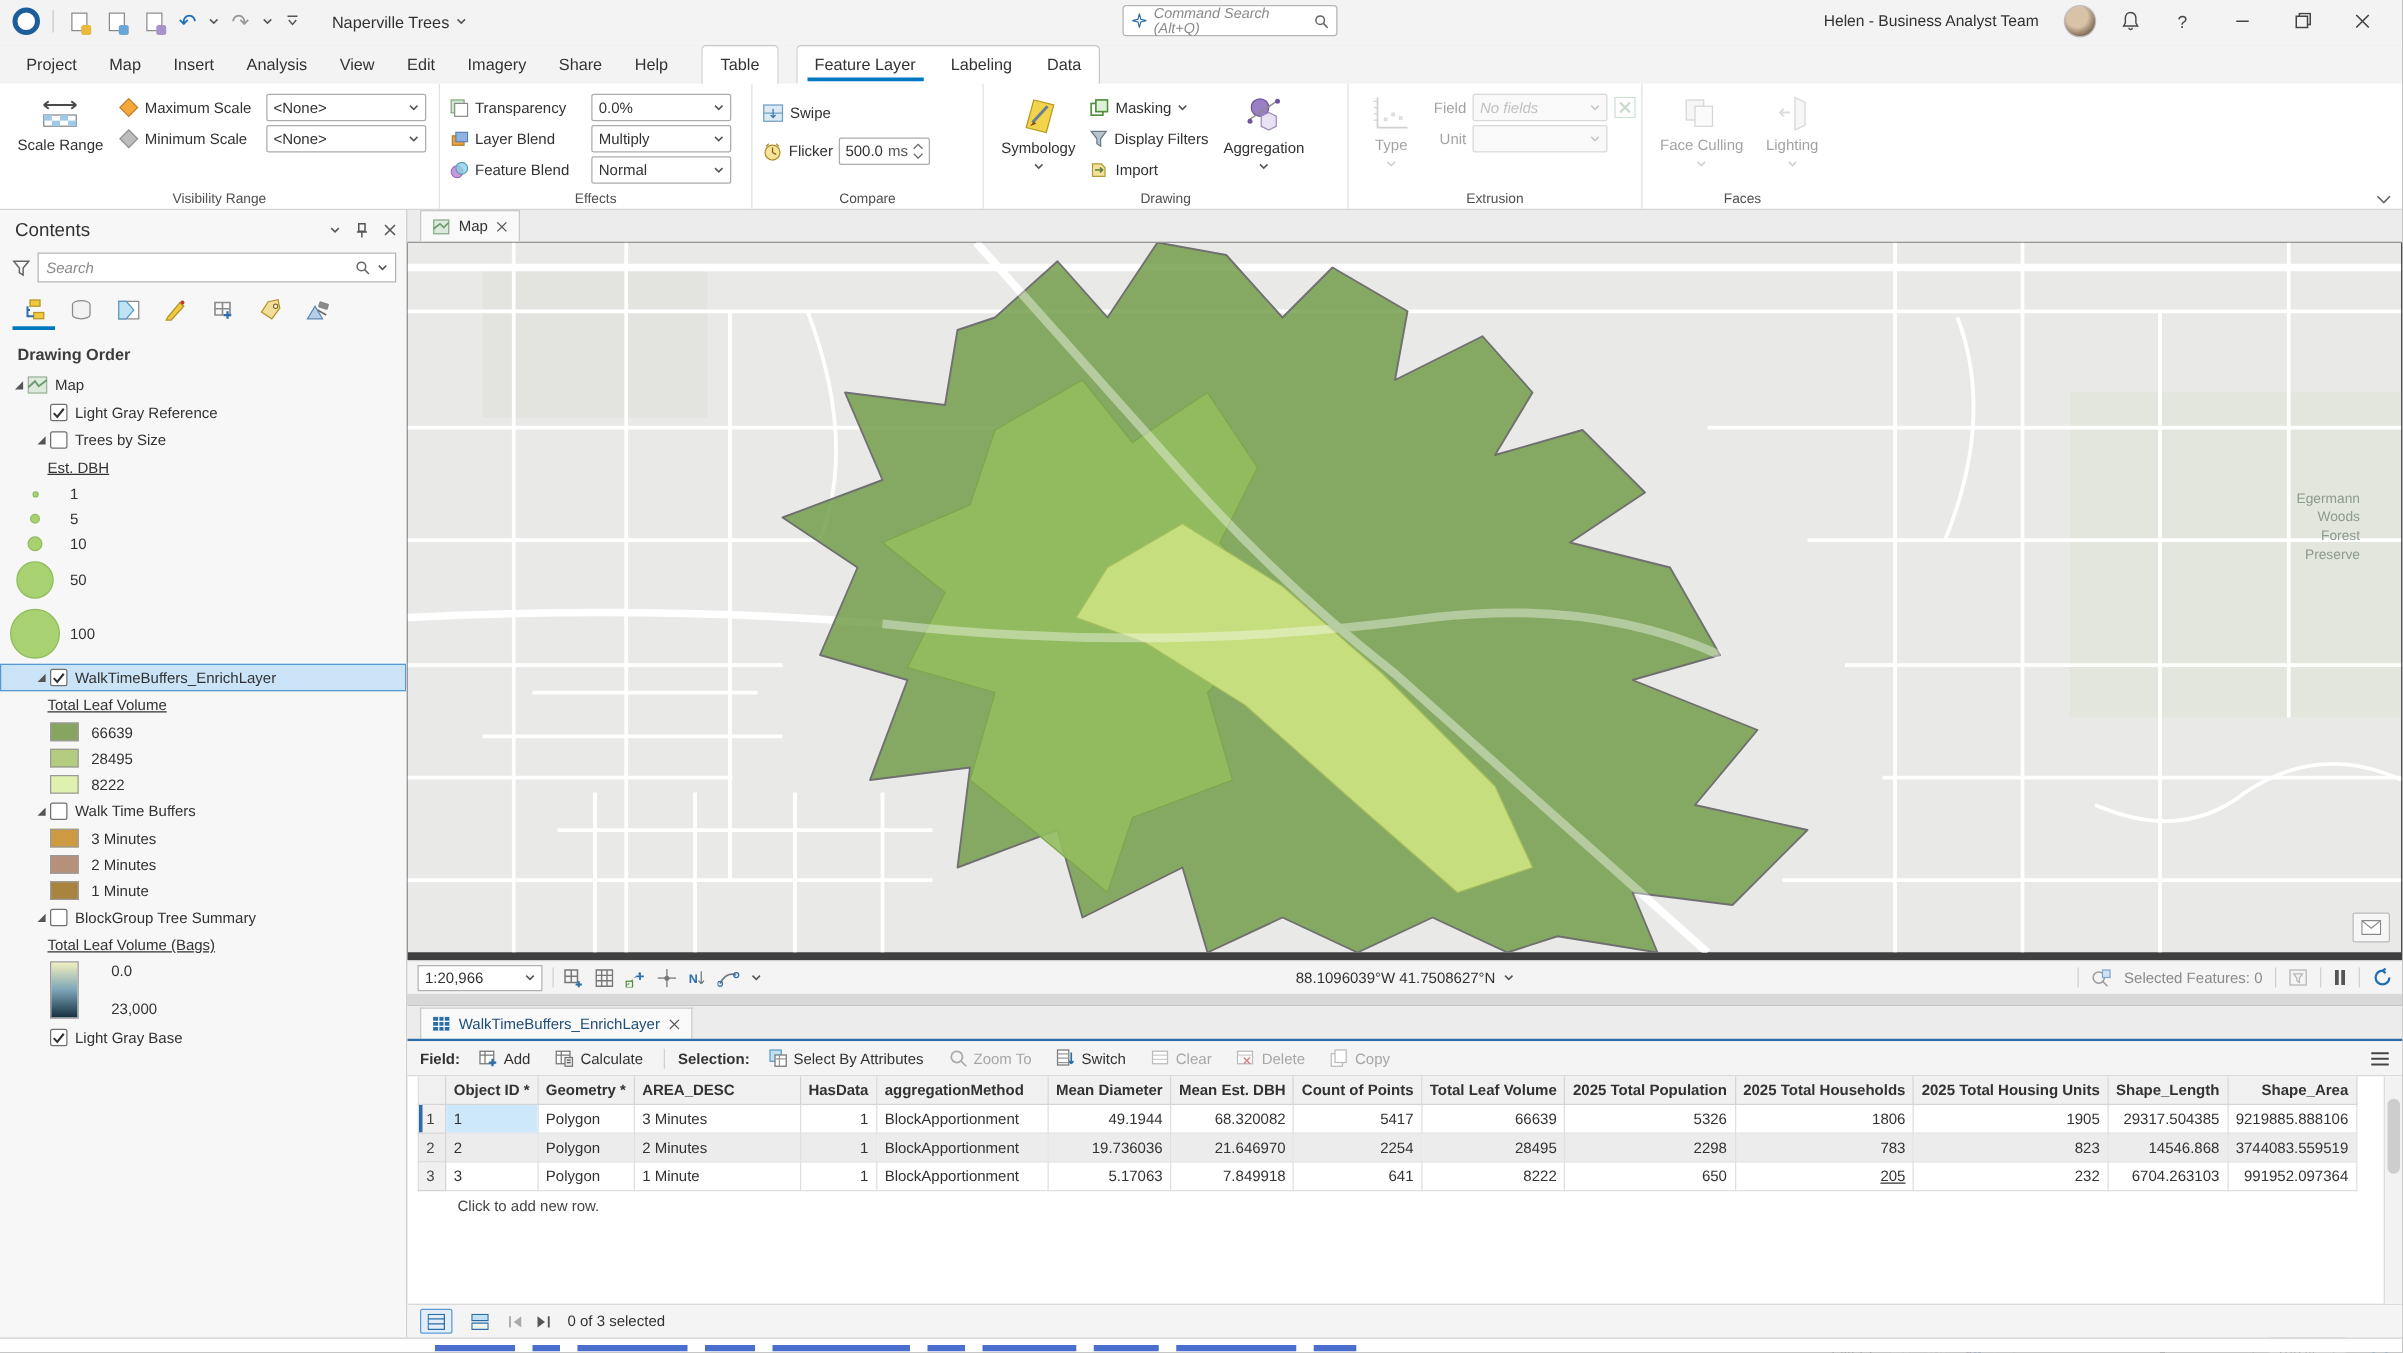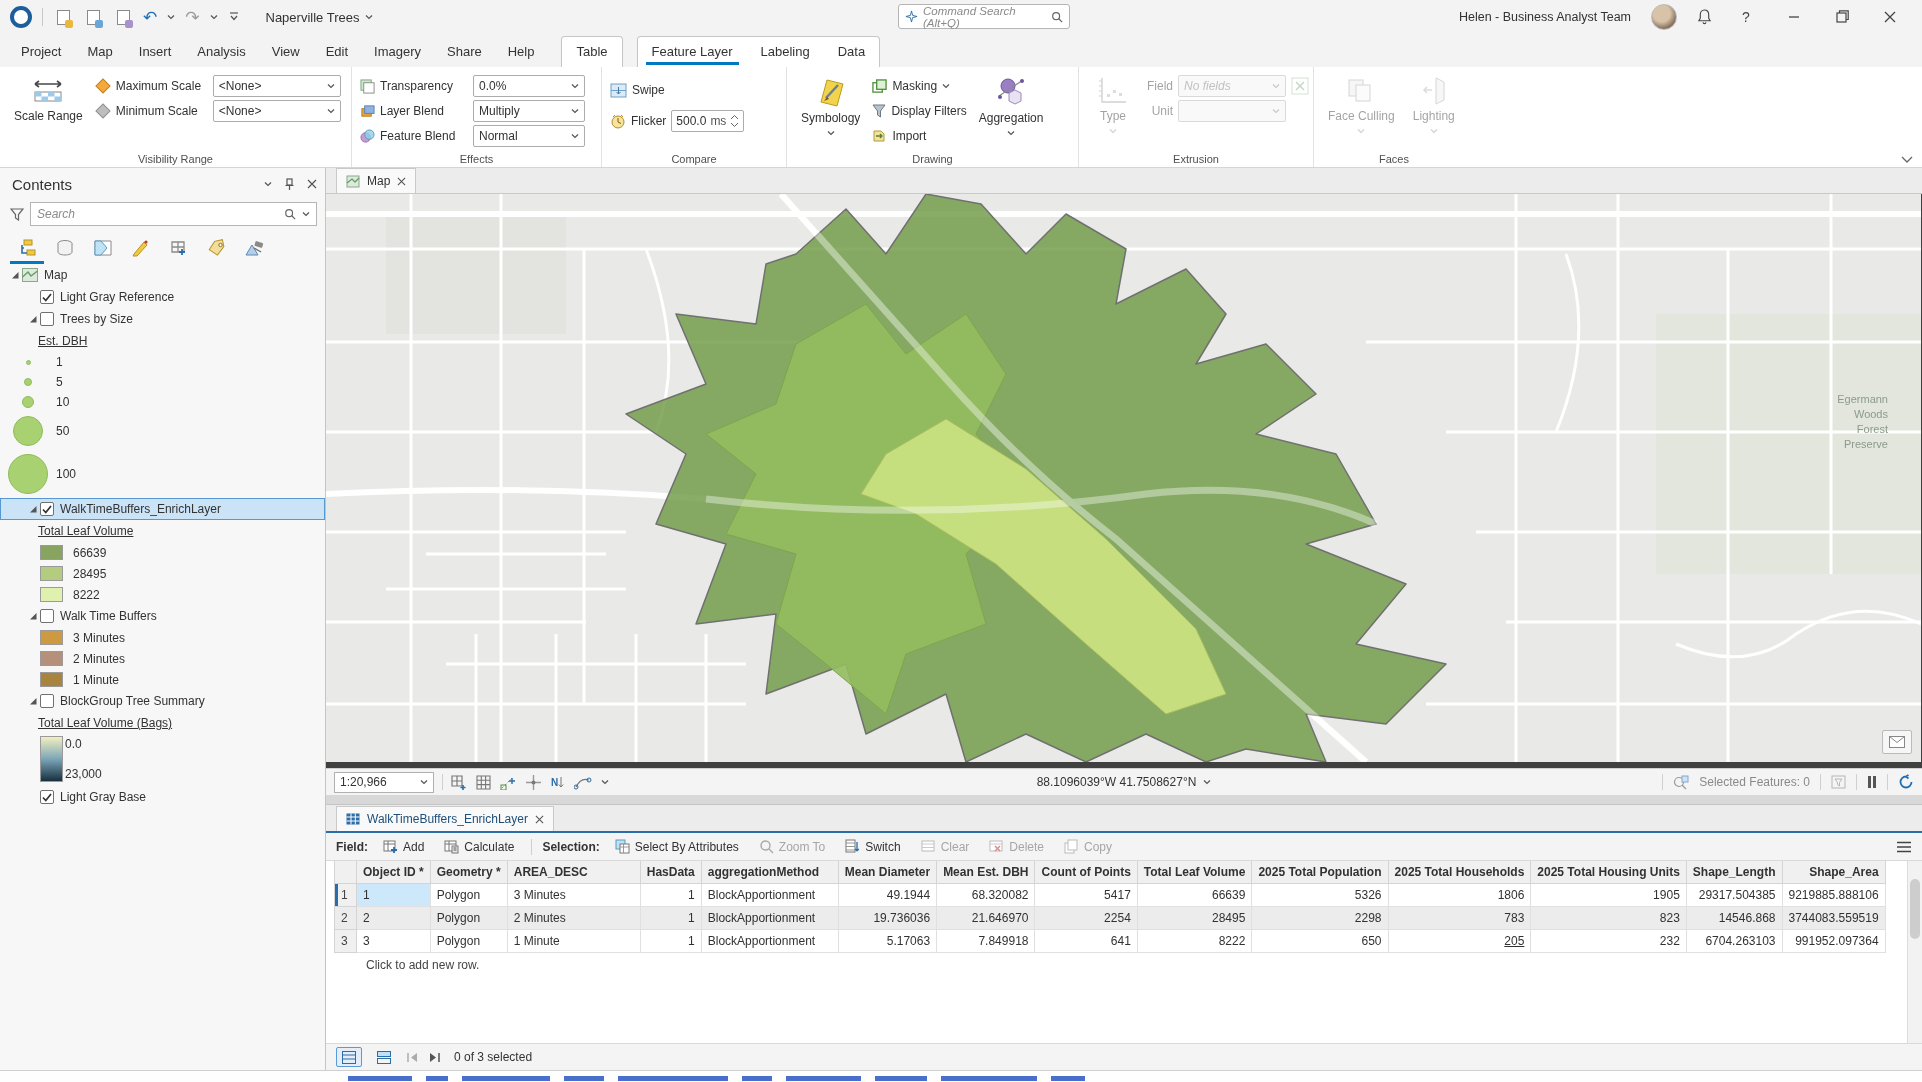--- a/index.html
+++ b/index.html
@@ -70,21 +70,21 @@
   .trow { display:flex; align-items:center; min-height:22px; position:relative; }
   .trow .expander { width:14px; display:flex; justify-content:center; }
   .trow .cb { width:14px; height:14px; background:#fff; border:1px solid #707070; border-radius:2px; display:flex; align-items:center; justify-content:center; margin-right:6px; flex:none; }
   .trow .lbl { white-space:nowrap; }
   .trow.selected { background:#cbe3f7; outline:1px solid #5598d2; outline-offset:-1px; }
   .legend-title { padding-left:38px; color:#333; height:22px; display:flex; align-items:center;text-decoration:underline; }
   .legend-item { display:flex; align-items:center; }
   .legend-item .swatch { width:23px; height:15px; border:1px solid #9a9a9a; margin-left:40px; margin-right:10px; flex:none; }
   .legend-item .circwrap { width:56px; display:flex; justify-content:center; align-items:center; flex:none; }
   .circ { border-radius:50%; background:#a8d172; border:1px solid #90bd5c; }
-  .grad-row { display:flex; align-items:flex-start; padding-left:40px; gap:2px; margin:2px 0 4px; }
+  .grad-row { display:flex; align-items:flex-start; padding-left:40px; gap:26px; margin:2px 0 4px; }
   .grad { width:23px; height:46px; border:1px solid #9a9a9a; background:linear-gradient(#f2efbe, #7ba6b8, #16303f); }
   .grad-labels { display:flex; flex-direction:column; justify-content:space-between; height:46px; padding:1px 0; }
 
   
   .gap8 { height:9px; background:#d8d8d8; }
   .view-tabbar { height:26px; background:#ececec; display:flex; align-items:flex-end; border-bottom:1px solid #c9c9c9; }
   .view-tab { height:25px; background:#f9f9f9; border:1px solid #c9c9c9; border-bottom:none; display:flex; align-items:center; gap:7px; padding:0 9px; margin-left:10px; font-size:12px; }
   .map-canvas { flex:1; position:relative; background:#404040; overflow:hidden; }
   .map-statusbar { height:27px; background:#f4f4f4; border-top:1px solid #d0d0d0; display:flex; align-items:center; padding:0 8px; gap:8px; position:relative; }
   .scale-dd { width:100px; height:21px; background:#fff; border:1px solid #b0b0b0; display:flex; align-items:center; justify-content:space-between; padding:0 5px; }
@@ -544,20 +544,21 @@
             </svg>
         </div>
         <div class="cp-tab">
           <svg width="22" height="18" viewBox="0 0 22 18">
               <path d="M2 16 L8 6 L14 16 Z" fill="#b5cfe8" stroke="#5b88b5"></path>
               <rect x="11" y="3" width="8" height="5" rx="1" fill="#8a8a8a" transform="rotate(18 15 5)"></rect>
               <path d="M10 9 L17 13" stroke="#6d6d6d" stroke-width="1.4"></path>
             </svg>
         </div>
       </div>
+      <div class="cp-heading">Drawing Order</div>
       <div class="tree" id="contentsTree">
           <div class="trow" style="padding-left: 8px;">
             <span class="expander">
               <svg width="9" height="9" viewBox="0 0 9 9">
                 <path d="M7.5 1 L7.5 7.5 L1 7.5 Z" fill="#555"></path>
               </svg>
             </span>
             <span style="margin-right: 6px; display: flex;">
               <svg width="16" height="14" viewBox="0 0 16 14">
                 <rect x="0.5" y="0.5" width="15" height="13" fill="#dceadc" stroke="#8aa88a"></rect>

